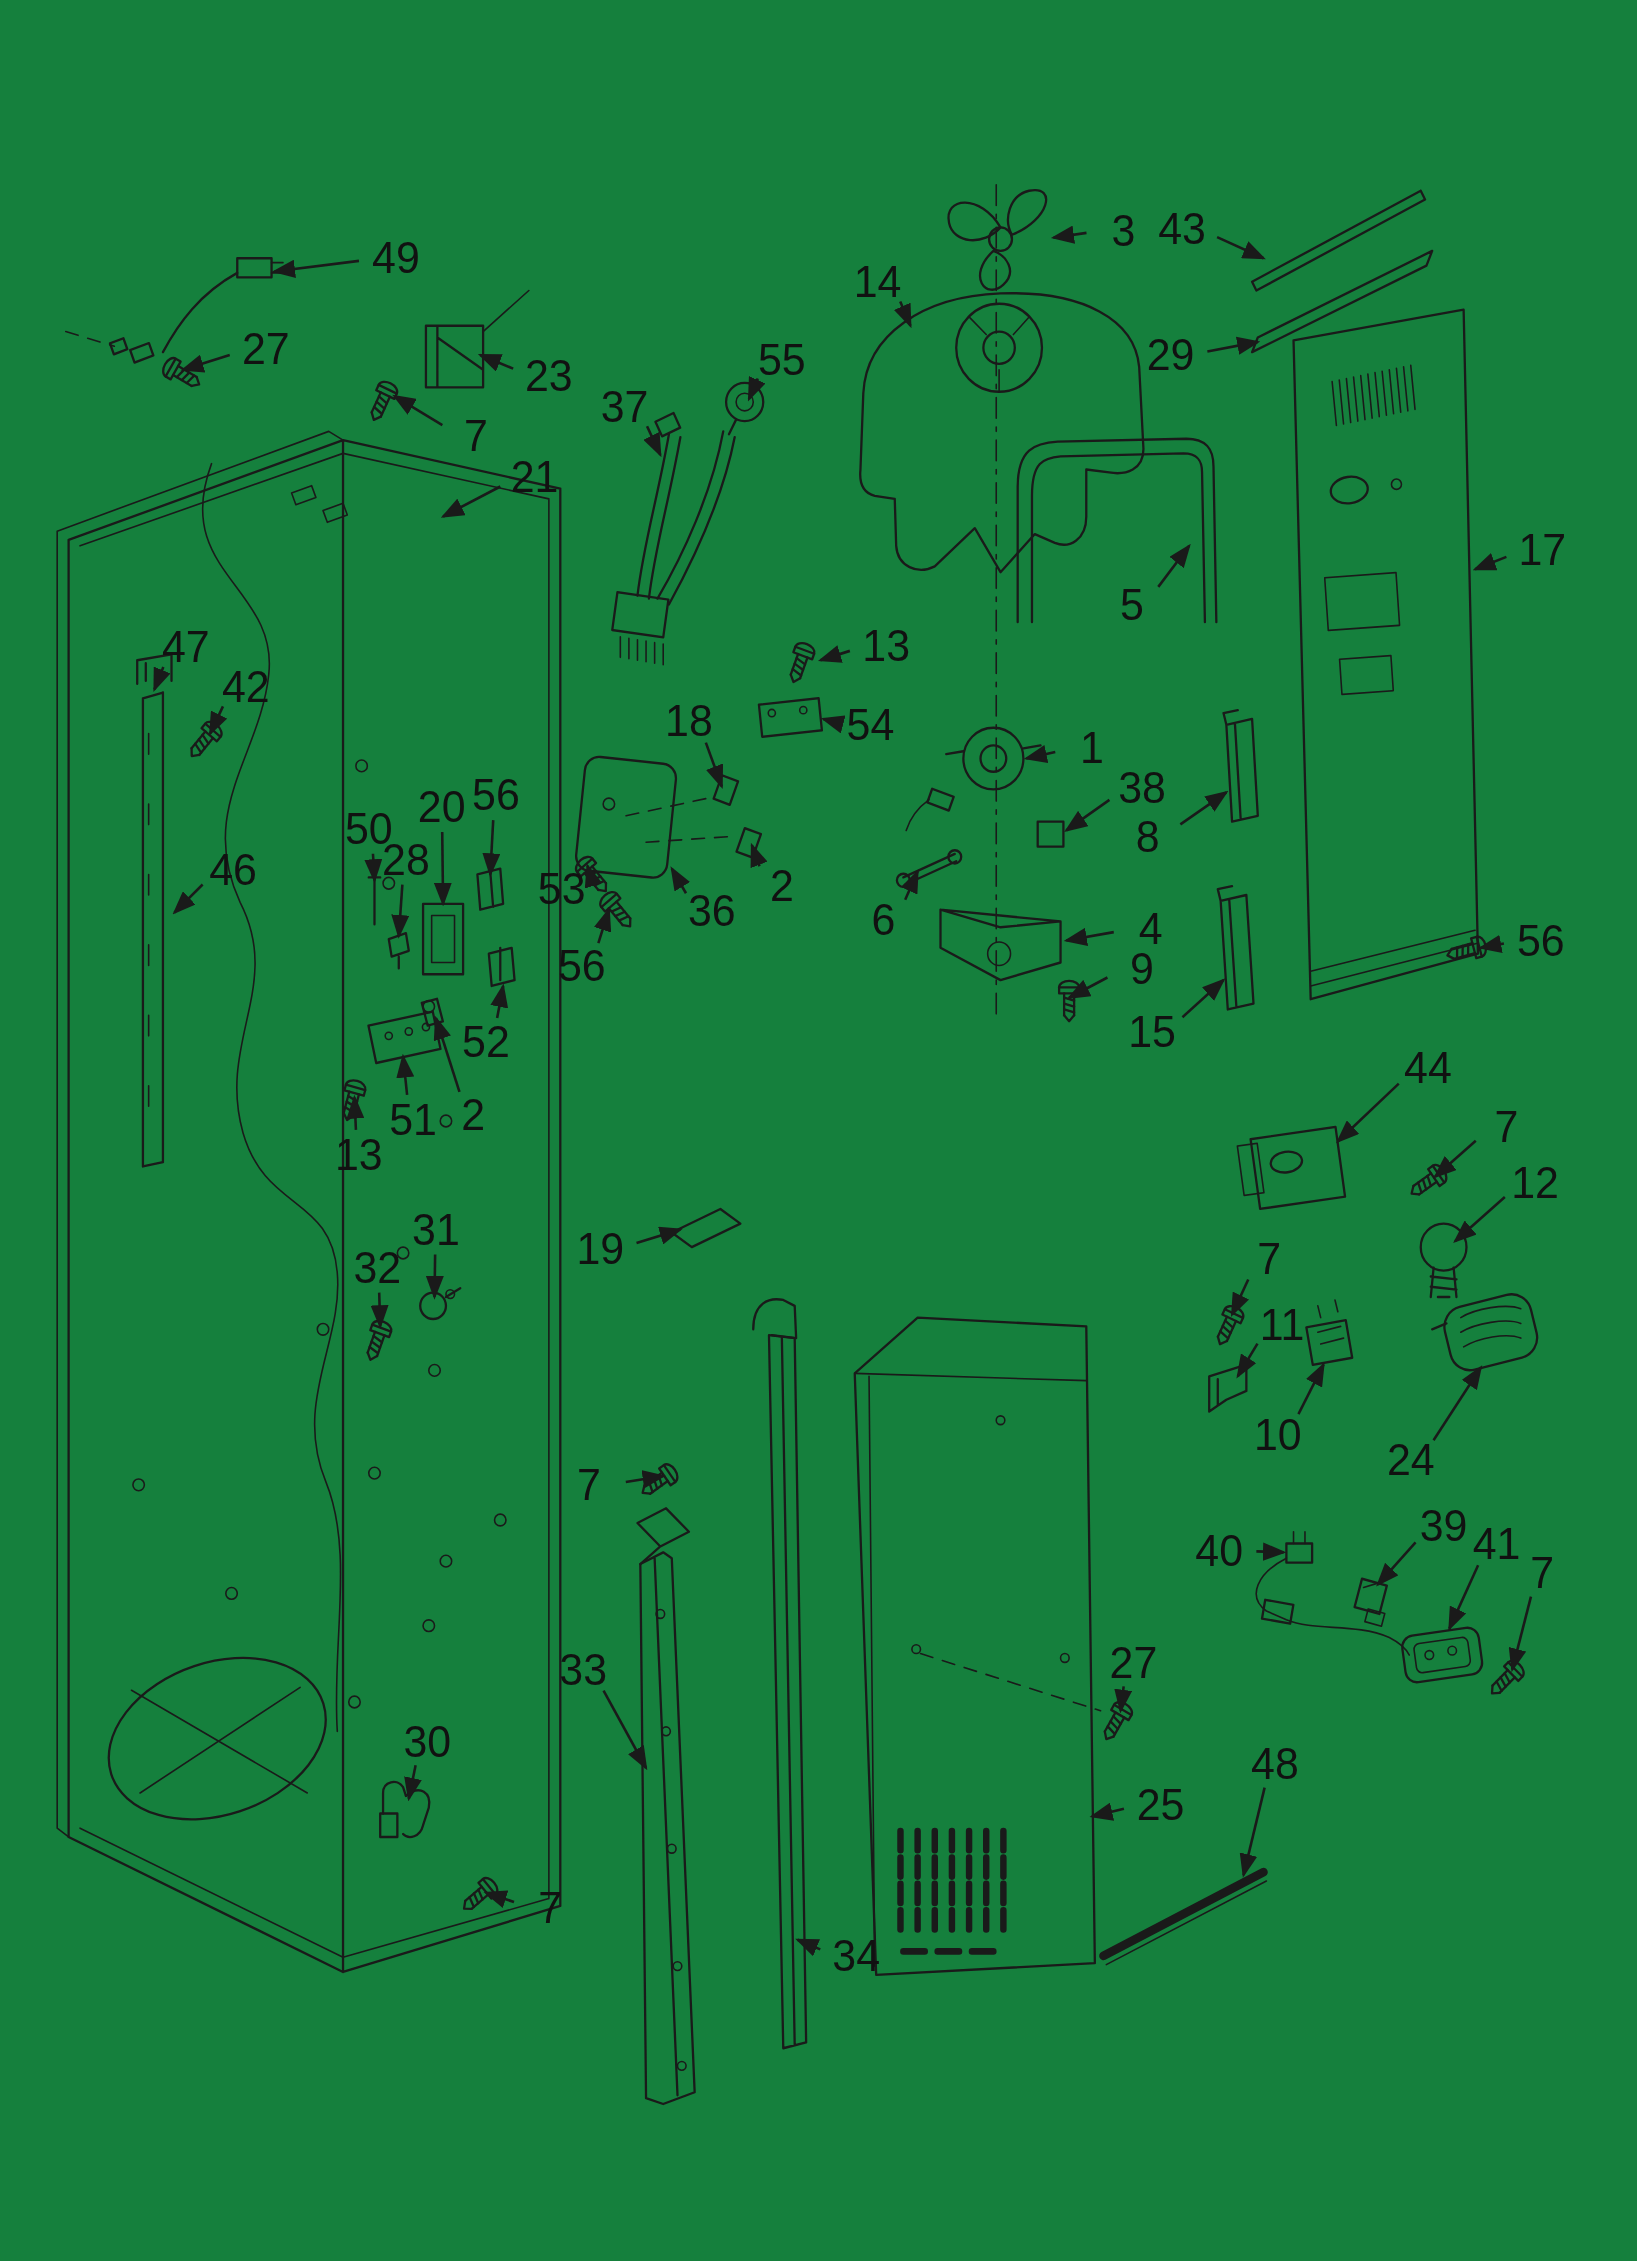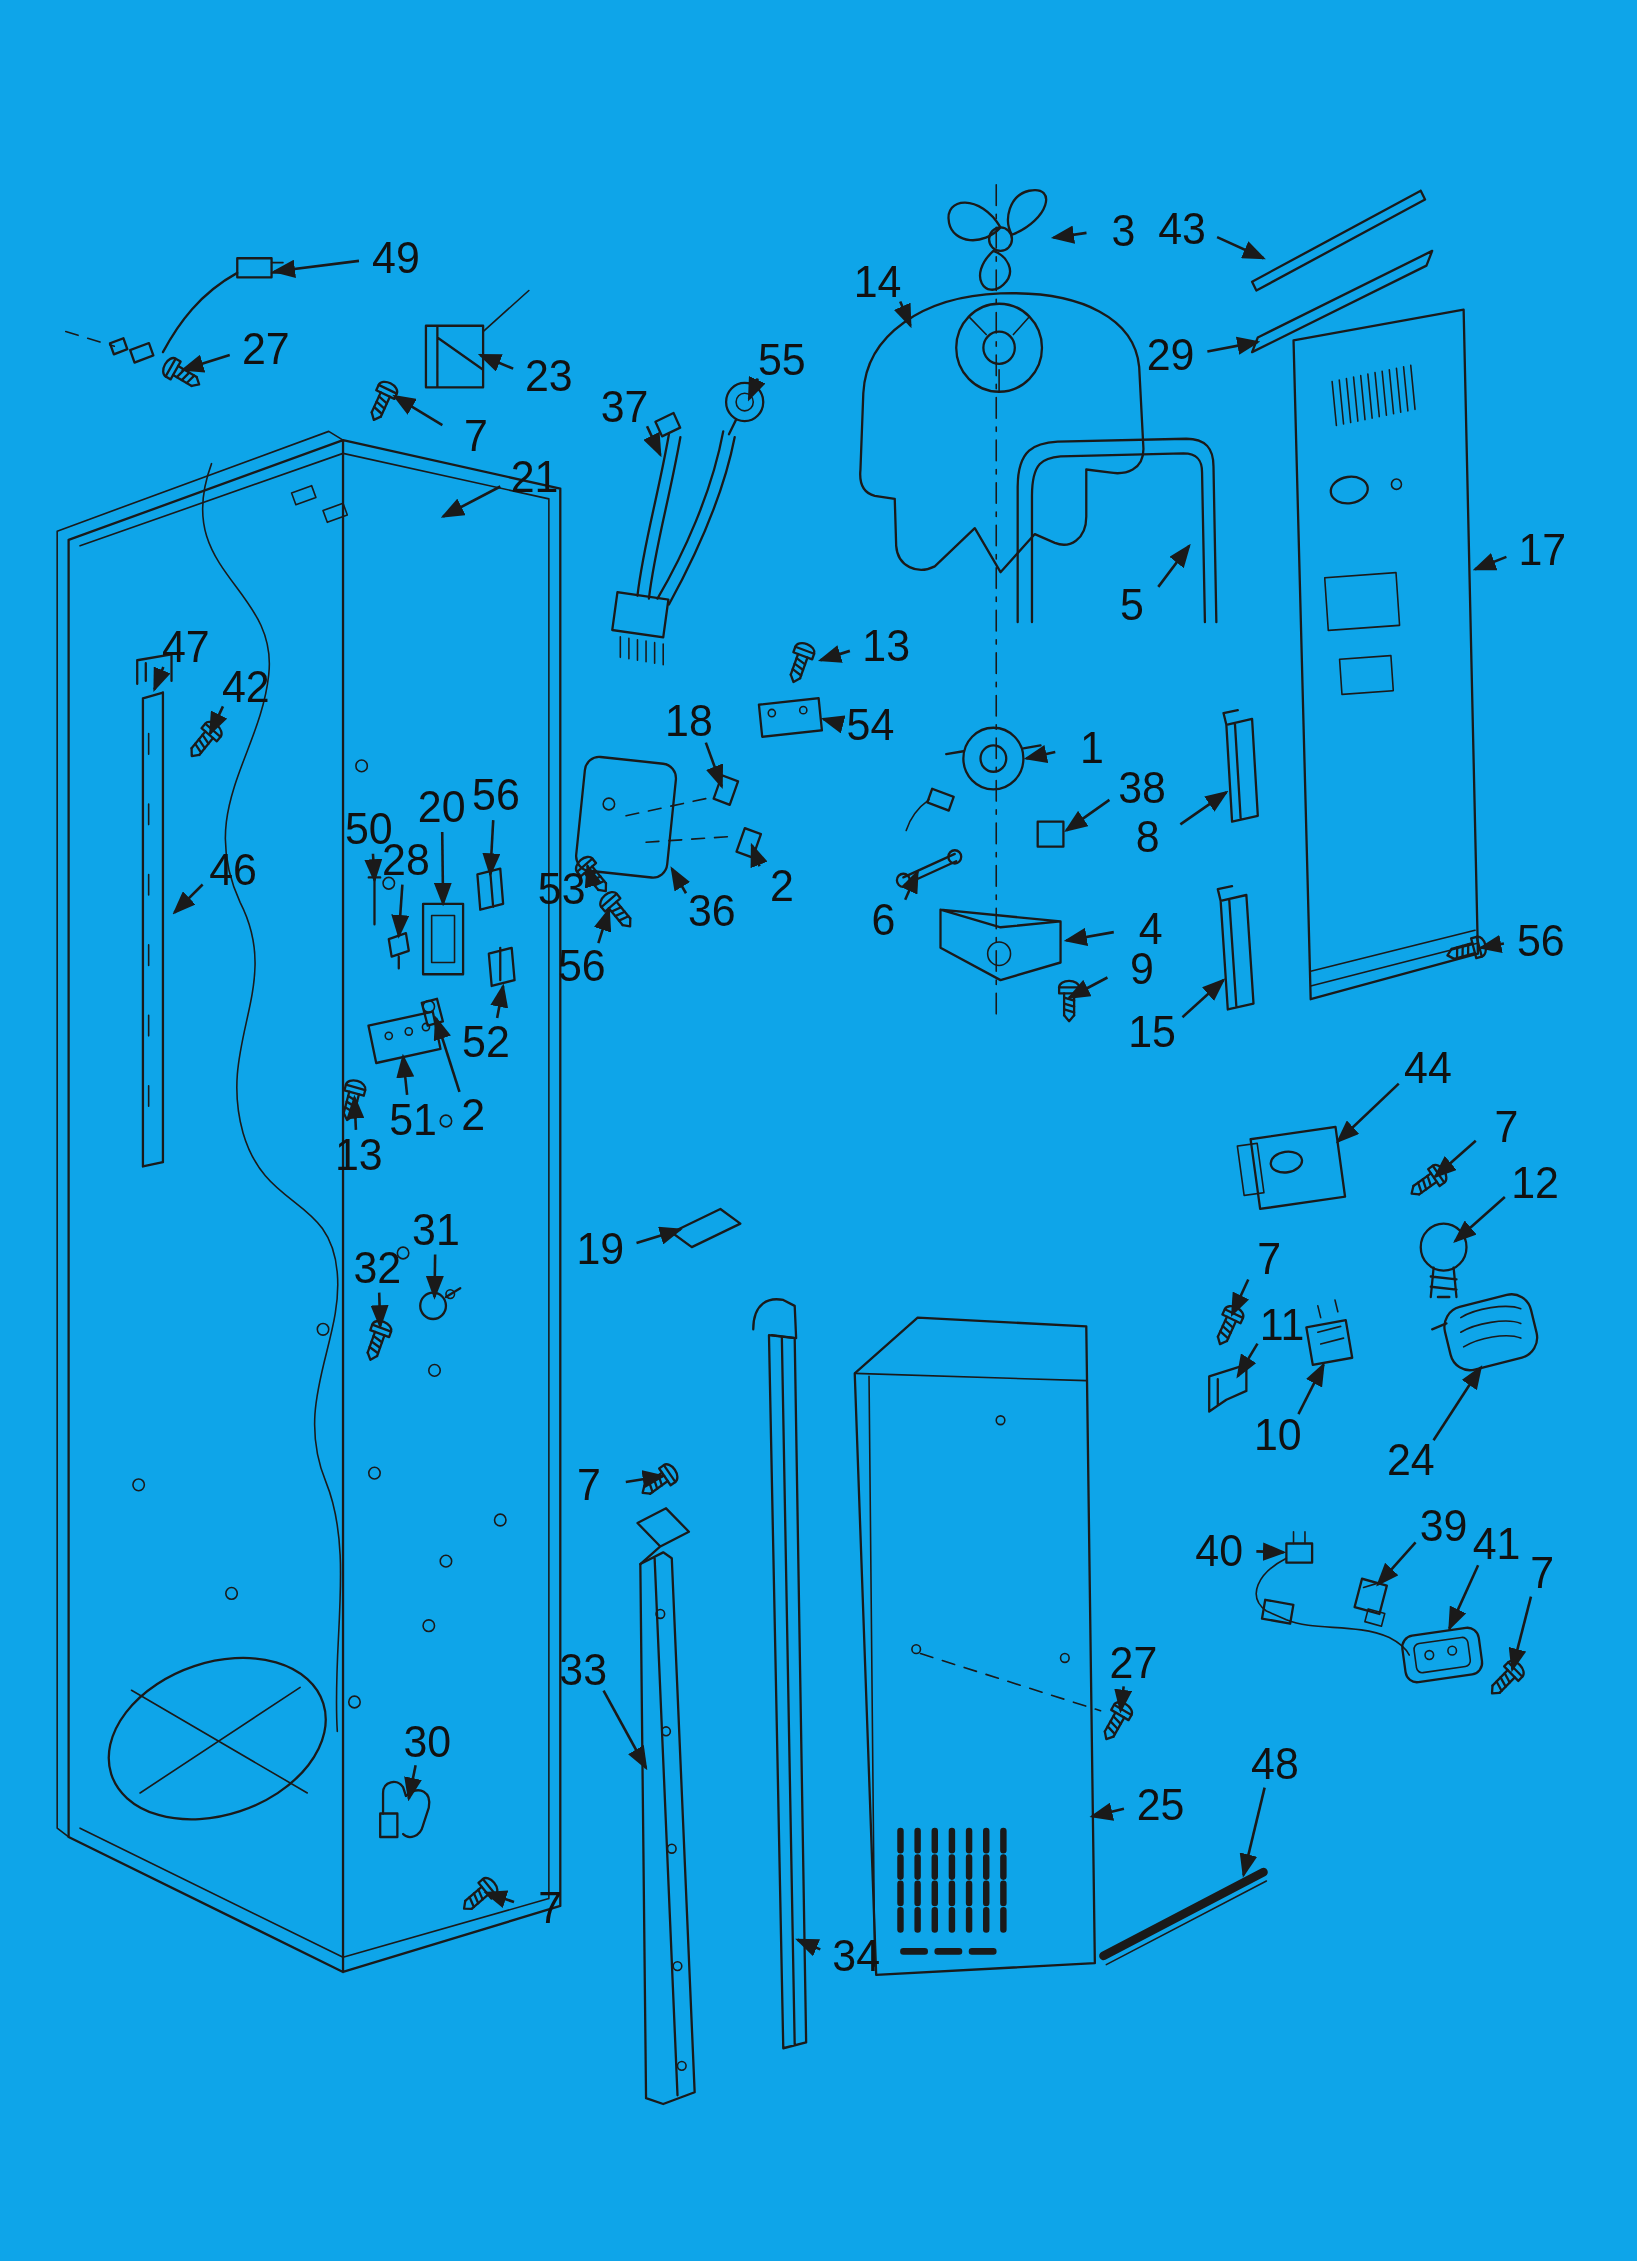--- a/index.html
+++ b/index.html
@@ -1,16 +1,16 @@
 <!DOCTYPE html>
 <html style="font-size:7.8px"><head>
 <meta charset="utf-8">
 <style>
   html,body{margin:0;padding:0;background:#ffffff;}
-  .canvas{width:1638px;height:2261px;background:#0ea5e9;position:relative;overflow:hidden;}
+  .canvas{width:1638px;height:2261px;background:#15803d;position:relative;overflow:hidden;}
   svg{display:block;width:100%;height:100%;}
   .art{stroke:#1a1a1a;fill:none;stroke-width:1.6;stroke-linejoin:round;stroke-linecap:round;}
   .thin{stroke-width:1.1;}
   .thick{stroke-width:6;}
   .slat{stroke-width:4.5;}
   .dashed{stroke-dasharray:9 7;}
   .dashdot{stroke-dasharray:14 6 3 6;stroke-width:1.1;}
   .leader{stroke:#1a1a1a;stroke-width:1.8;fill:none;}
   .callout-label{font:400 30px "Liberation Sans",sans-serif;fill:#111111;text-anchor:middle;dominant-baseline:central;}
 </style>

